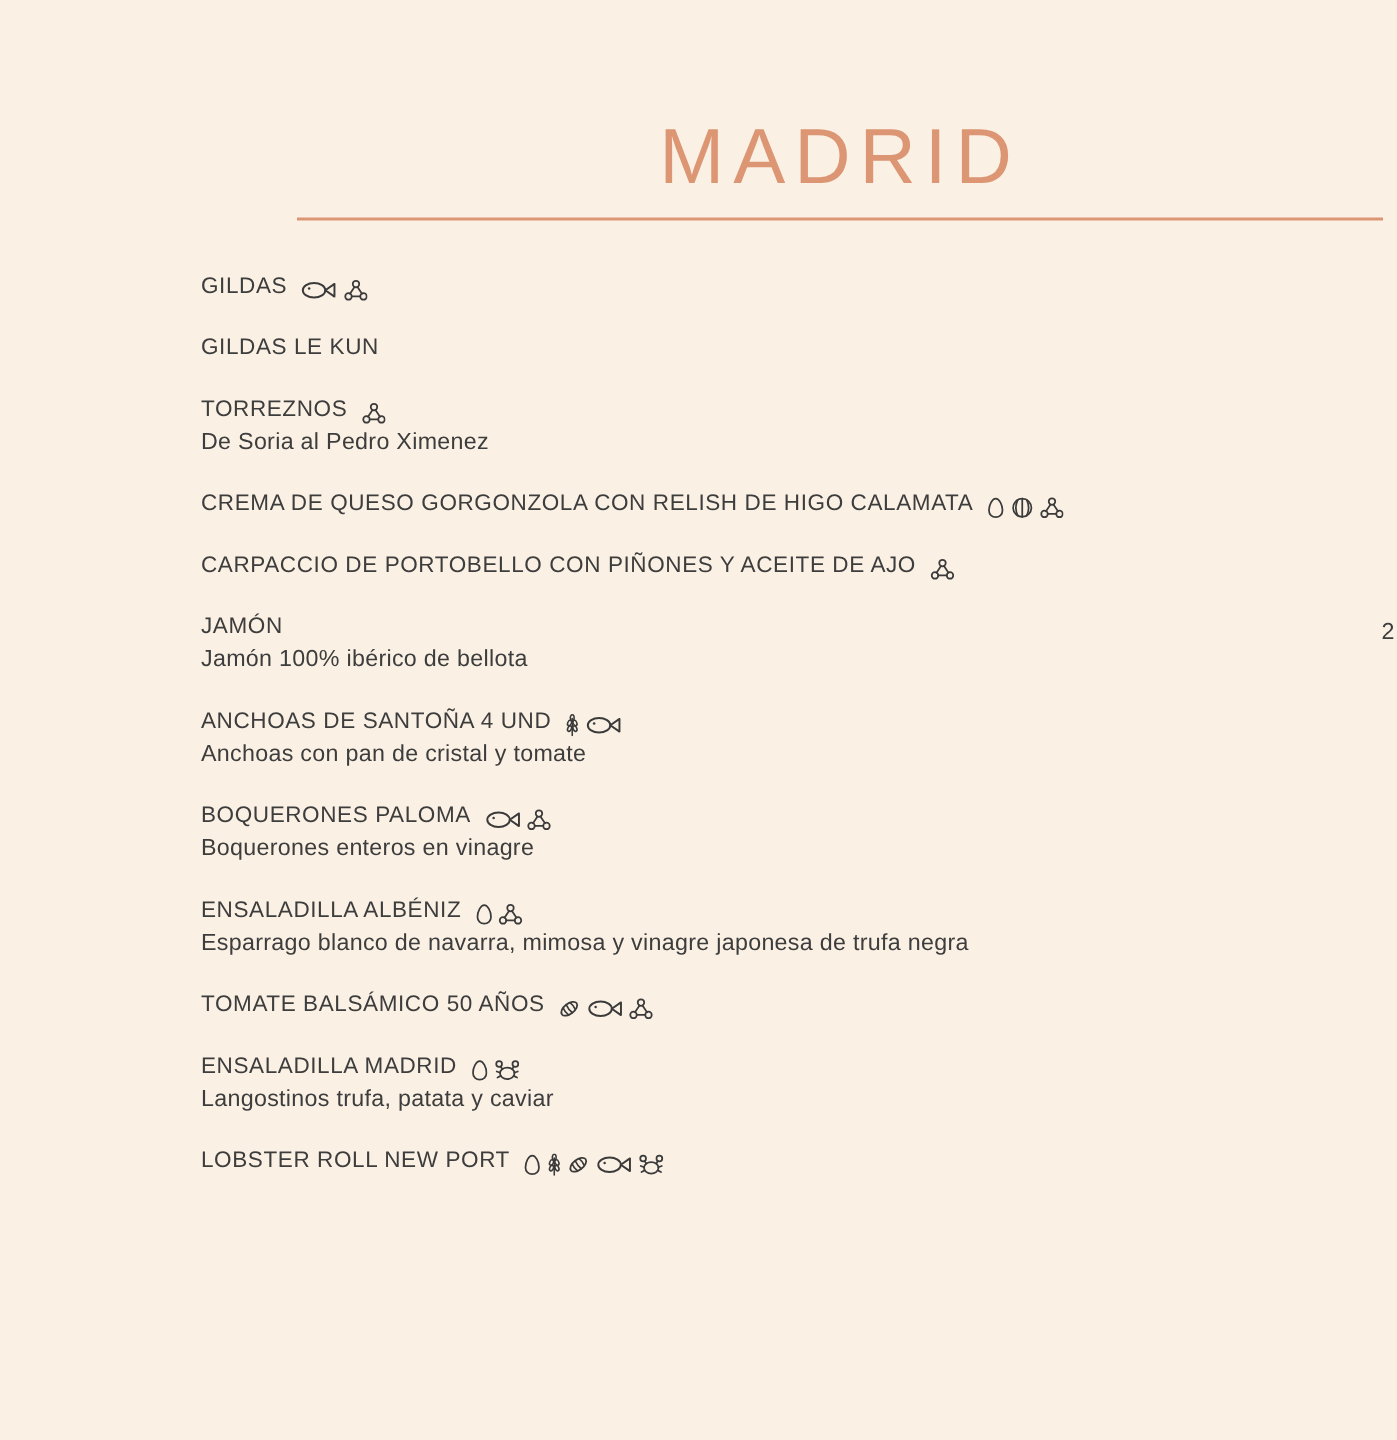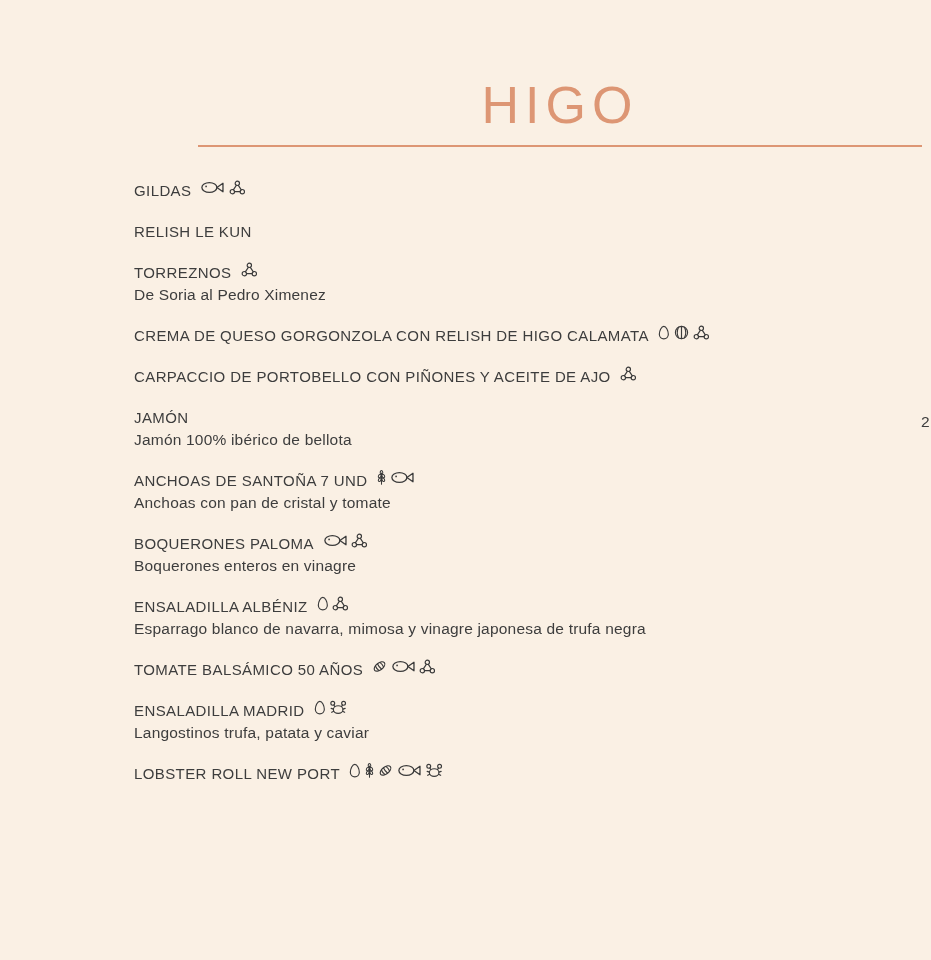--- a/index.html
+++ b/index.html
@@ -30,21 +30,21 @@
   .rule{
     width:724px;margin-left:198px;
     height:2px;background:var(--accent);
     margin-top:11px;
   }
   .menu{
     margin:33px 40px 0 134px;
   }
   .item{margin-bottom:20px;}
   .row{
-    display:flex;align-items:flex-start;gap:9px;
+    display:flex;align-items:flex-end;gap:9px;
     font-size:15px;line-height:21px;letter-spacing:0.4px;
   }
   .name{white-space:nowrap;}
   .desc{
     font-size:15.5px;line-height:21px;margin-top:1px;letter-spacing:0.2px;
   }
   .desc:empty{display:none;}
   .icons{display:inline-flex;align-items:center;gap:4px;color:#3b3b3b;}
   .al-icon{display:inline-flex;}
   .al-icon svg{display:block;height:15px;width:auto;}
@@ -53,21 +53,21 @@
   .price-fragment{
     position:absolute;
     left:921px;top:411px;
     font-size:15.5px;line-height:21px;
   }
 </style>
 </head>
 <body>
 
 <div class="header">
-  <div class="title">HIGO</div>
+  <div class="title">MADRID</div>
   <div class="rule"></div>
 </div>
 
 <div class="menu">
 
   <div class="item">
     <div class="row">
       <span class="name">GILDAS</span>
       <span class="icons">
           <span class="al-icon">
@@ -87,21 +87,21 @@
               <line x1="6.6" y1="14" x2="13.4" y2="14"></line>
             </svg>
           </span>
         </span>
     </div>
 
   </div>
 
   <div class="item">
     <div class="row">
-      <span class="name">RELISH LE KUN</span>
+      <span class="name">GILDAS LE KUN</span>
       <span class="icons"></span>
     </div>
 
   </div>
 
   <div class="item">
     <div class="row">
       <span class="name">TORREZNOS</span>
       <span class="icons">
           <span class="al-icon">
@@ -173,21 +173,21 @@
   <div class="item">
     <div class="row">
       <span class="name">JAMÓN</span>
       <span class="icons"></span>
     </div>
     <div class="desc">Jamón 100% ibérico de bellota</div>
   </div>
 
   <div class="item">
     <div class="row">
-      <span class="name">ANCHOAS DE SANTOÑA 7 UND</span>
+      <span class="name">ANCHOAS DE SANTOÑA 4 UND</span>
       <span class="icons">
           <span class="al-icon">
             <svg viewBox="0 0 12 20">
               <line x1="6" y1="4" x2="6" y2="19"></line>
               <ellipse cx="6" cy="3.4" rx="1.7" ry="2.7"></ellipse>
               <ellipse cx="3.6" cy="8" rx="1.6" ry="2.5" transform="rotate(25 3.6 8)"></ellipse>
               <ellipse cx="8.4" cy="8" rx="1.6" ry="2.5" transform="rotate(-25 8.4 8)"></ellipse>
               <ellipse cx="3.6" cy="13" rx="1.6" ry="2.5" transform="rotate(25 3.6 13)"></ellipse>
               <ellipse cx="8.4" cy="13" rx="1.6" ry="2.5" transform="rotate(-25 8.4 13)"></ellipse>
             </svg>

